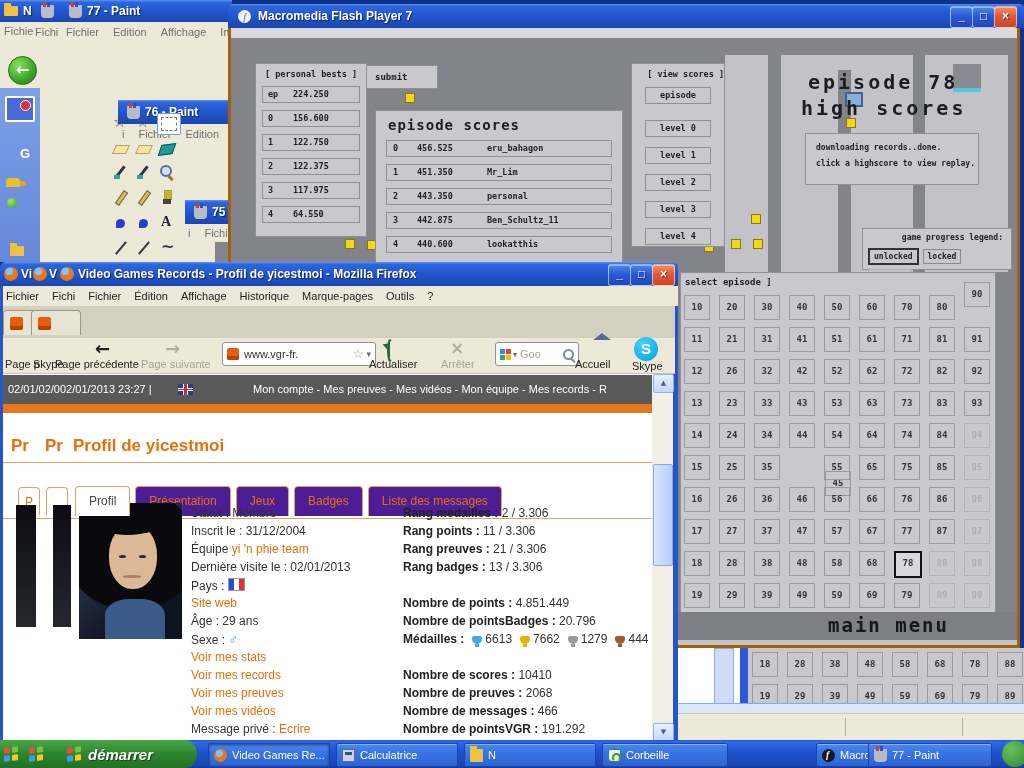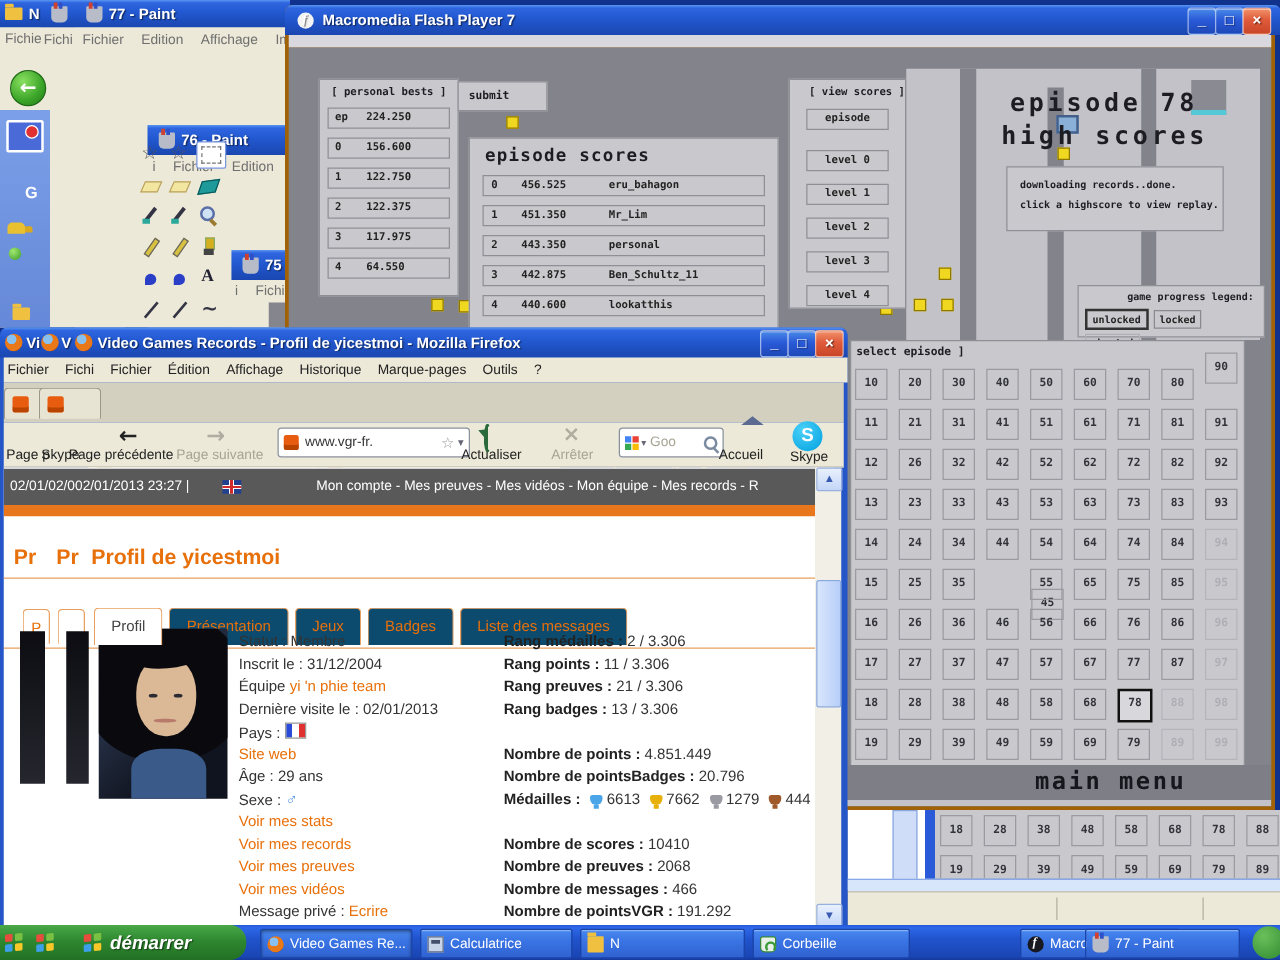--- a/index.html
+++ b/index.html
@@ -99,21 +99,21 @@
   
   .sbar{background:#f2f0e6}
   .sarrow{width:19px;height:17px;background:linear-gradient(#e8f0fc,#c4d6f8);border:1px solid #98b0e0;border-radius:2px;
     text-align:center;font:7px/16px "DejaVu Sans",sans-serif;color:#3a5cb0}
   .sthumb{background:linear-gradient(90deg,#d8e6fd,#b8cef8);border:1px solid #88a8e0;border-radius:2px}
   
   .olink{color:#e8700a}
   .pline{height:18px;font-size:12px;color:#333;white-space:nowrap}
   .pline.pgap{height:18px}
   .pb2{font-weight:bold;color:#222}
-  .ptab{border:1px solid #e8a060;border-bottom:none;border-radius:4px 4px 0 0;background:#0c4a6e;
+  .ptab{border:1px solid #e8a060;border-bottom:none;border-radius:4px 4px 0 0;background:#4c1d95;
     color:#e8700a;font-size:12px;padding:7px 13px 8px;white-space:nowrap}
   .ptab.pactive{color:#444;font-weight:normal;background:#fff;position:relative;z-index:2}
   .fragtab{position:absolute;width:22px;height:28px;border:1px solid #e8a060;border-bottom:none;border-radius:4px 4px 0 0;background:#fff;
     color:#e8700a;font-size:12px;padding-top:7px;padding-left:6px;box-sizing:border-box}
   .flagfr{display:inline-block;width:15px;height:11px;vertical-align:-1px;border:1px solid #999;
     background:linear-gradient(90deg,#2a4ad8 33%,#fff 33% 66%,#e03030 66%)}
   .flaguk{display:inline-block;width:15px;height:11px;vertical-align:-2px;margin-left:3px;
     background:linear-gradient(0deg,transparent 42%,#d02a2a 42% 58%,transparent 58%),
       linear-gradient(90deg,transparent 42%,#d02a2a 42% 58%,transparent 58%),
       linear-gradient(0deg,transparent 36%,#fff 36% 64%,transparent 64%),

